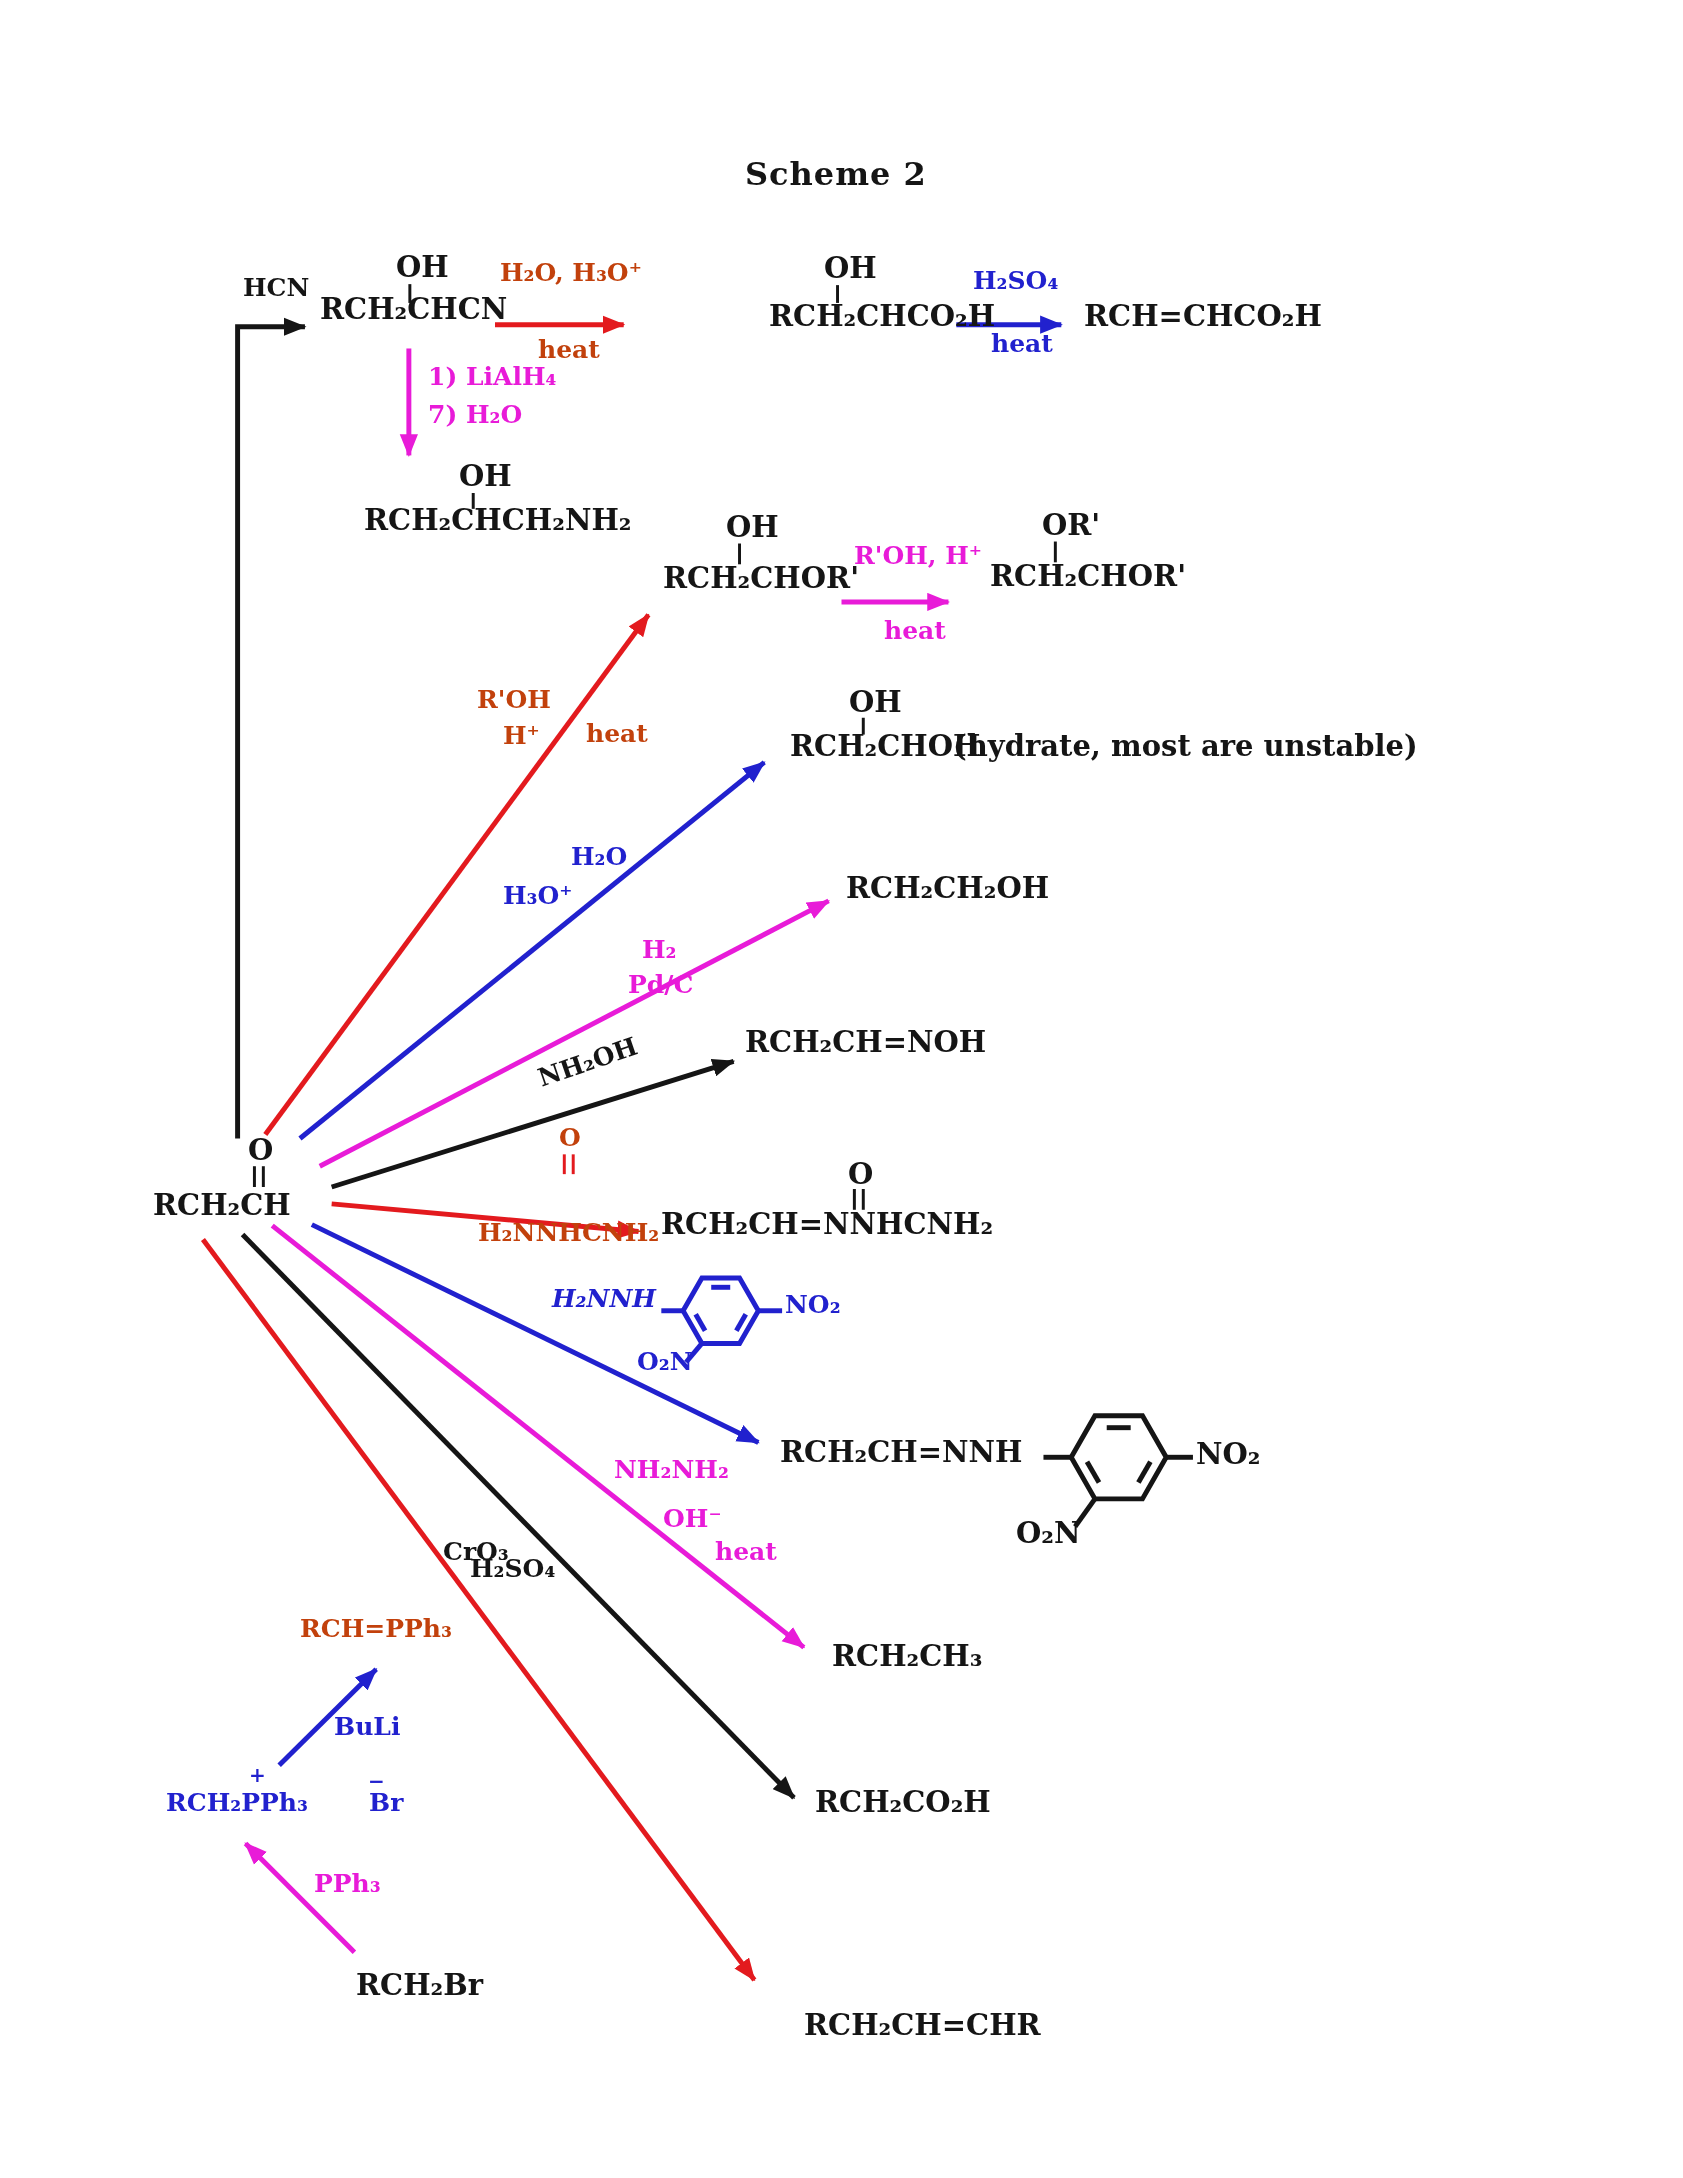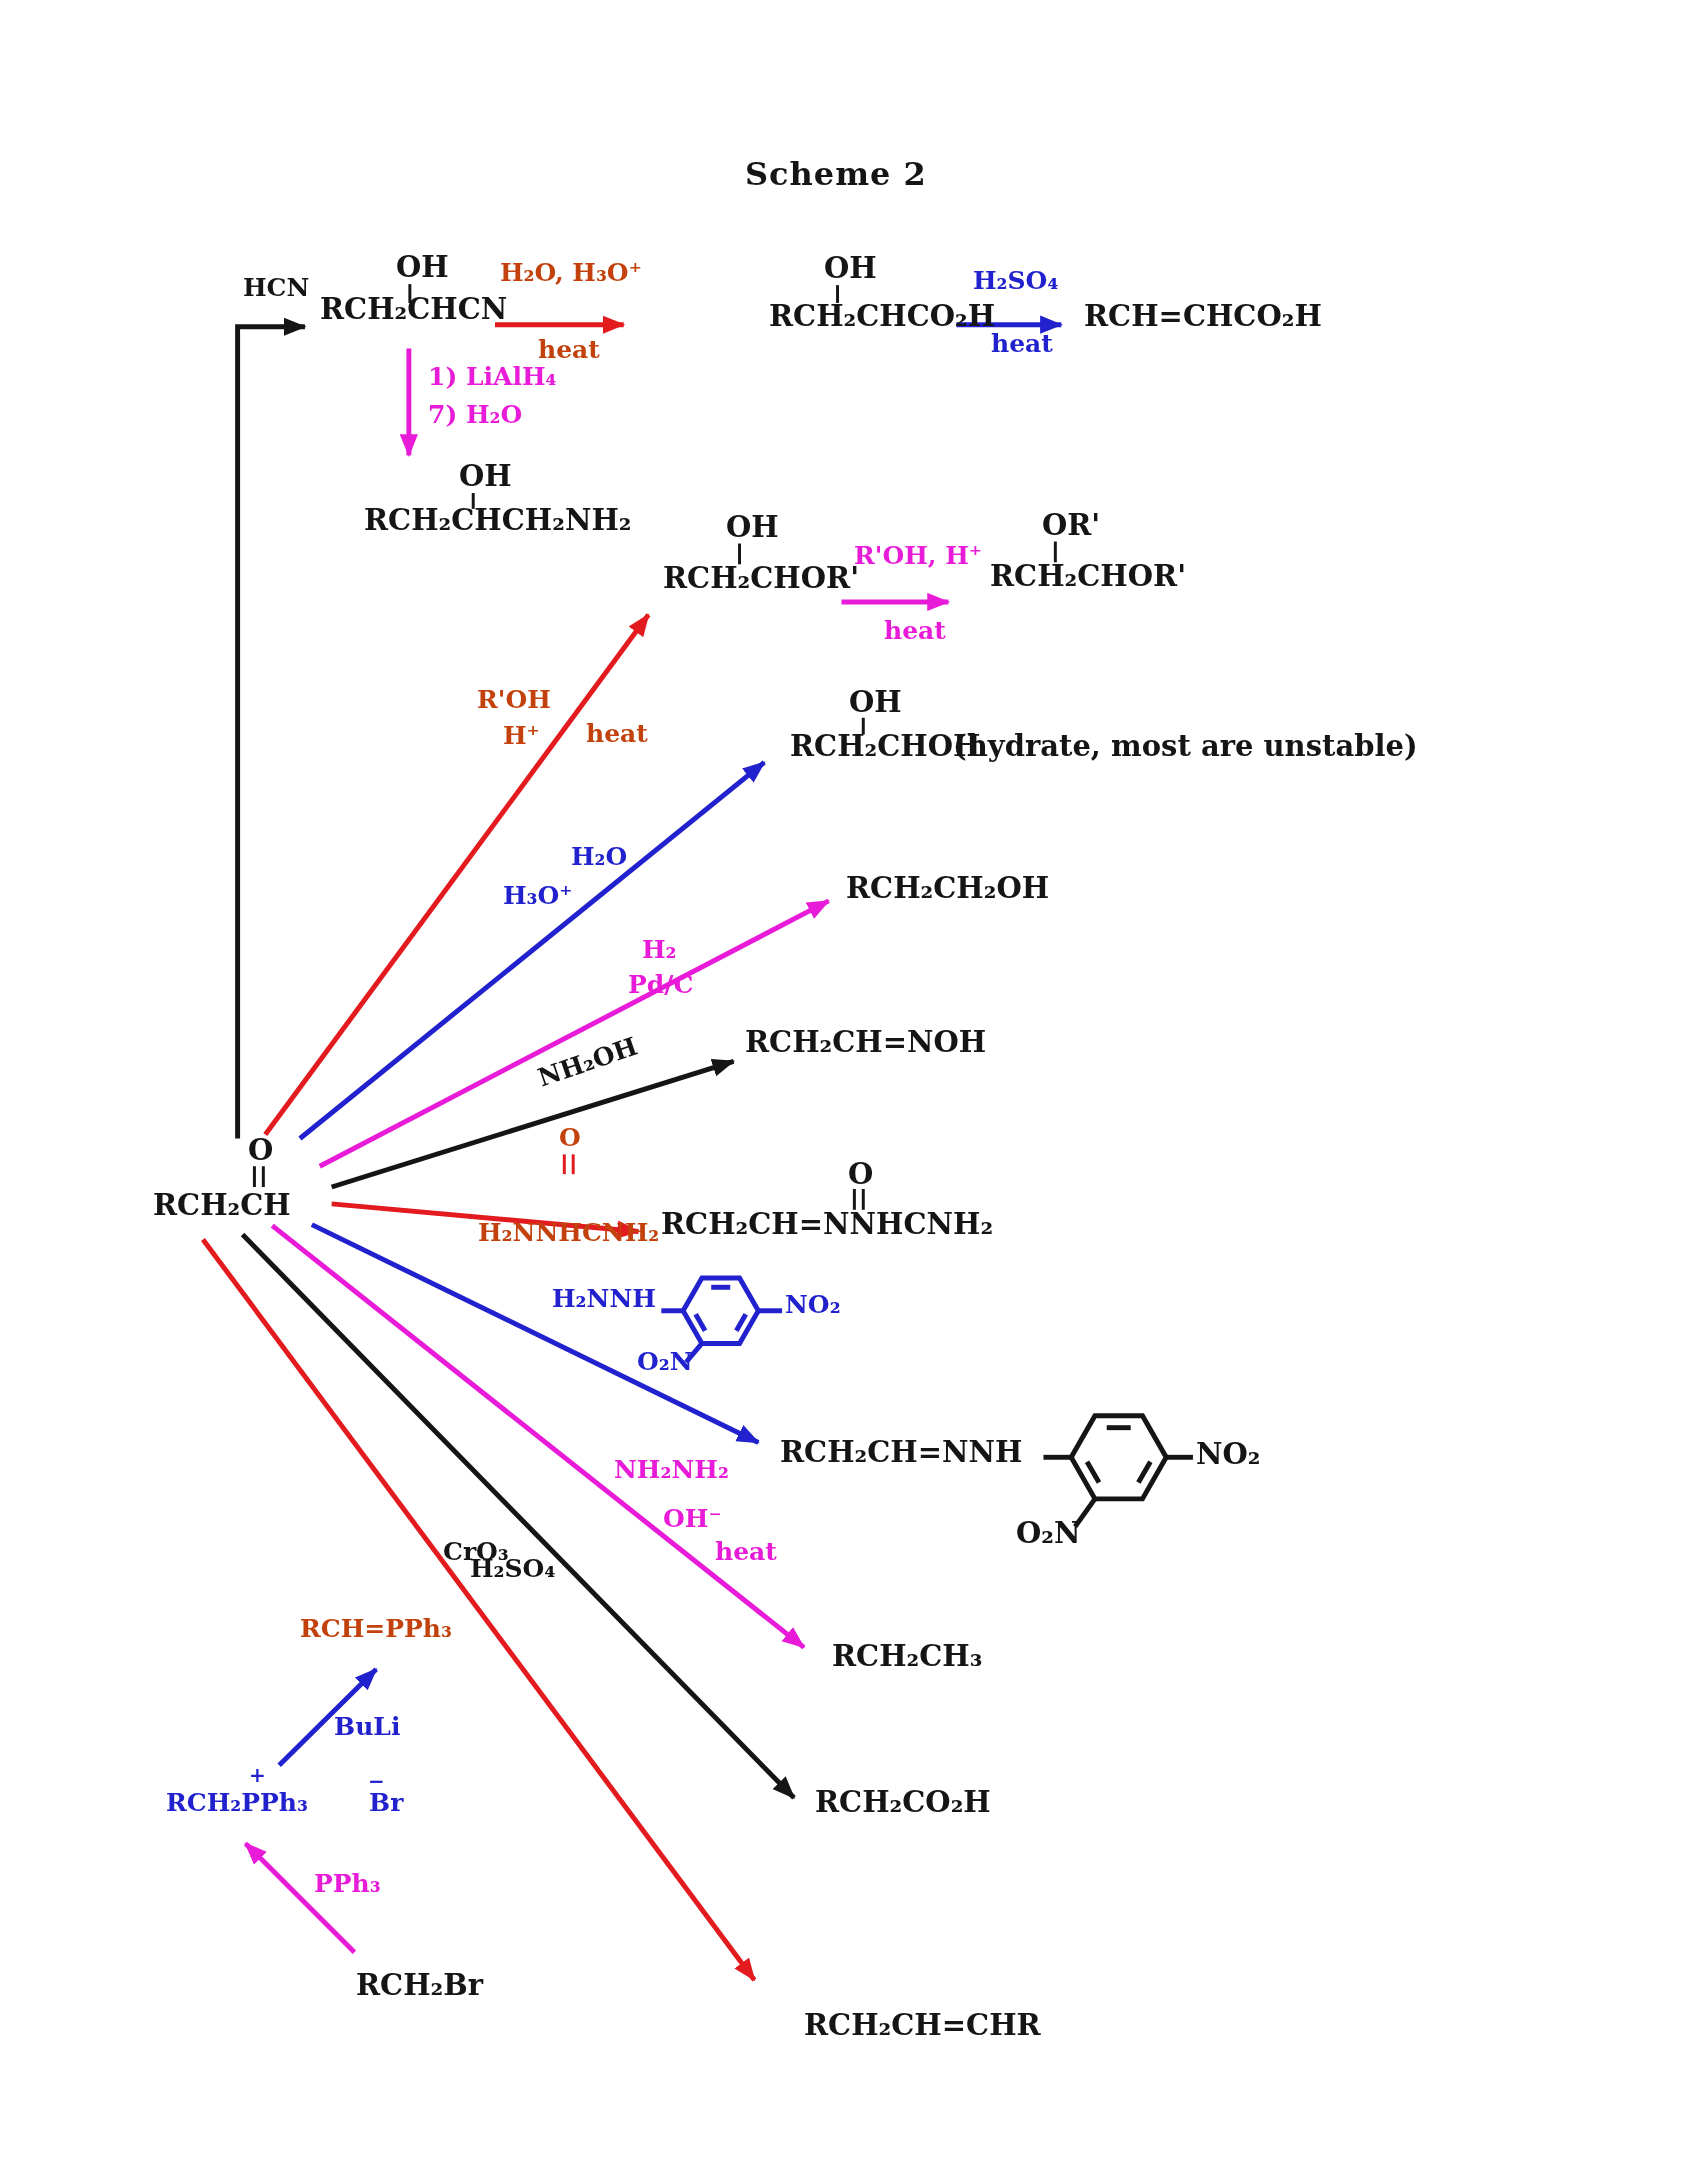--- a/index.html
+++ b/index.html
@@ -142,21 +142,21 @@
   <div class="t f c-black" style="left:745px;top:1027px;">RCH₂CH=NOH</div>
 
   <div class="t lab c-red" style="left:559px;top:1125px;">O</div>
   <div class="t lab c-red" style="left:478px;top:1176px;margin-top:44px;">H₂NNHCNH₂</div>
   <div class="t f c-black" style="left:848px;top:1159px;">O</div>
   <div class="t f c-black" style="left:661px;top:1209px;">RCH₂CH=NNHCNH₂</div>
 
   <div class="t f c-black" style="left:248px;top:1135px;">O</div>
   <div class="t f c-black" style="left:153px;top:1190px;">RCH₂CH</div>
 
-  <div class="t lab c-blue" style="left:552px;top:1286px;">H₂NNH</div>
+  <div class="t lab c-blue" style="left:552px;top:1286px;font-style:italic;">H₂NNH</div>
   <div class="t lab c-blue" style="left:785px;top:1292px;">NO₂</div>
   <div class="t lab c-blue" style="left:637px;top:1349px;">O₂N</div>
 
   <div class="t f c-black" style="left:780px;top:1437px;">RCH₂CH=NNH</div>
   <div class="t f c-black" style="left:1196px;top:1439px;">NO₂</div>
   <div class="t f c-black" style="left:1016px;top:1518px;">O₂N</div>
 
   <div class="t lab c-mag" style="left:614px;top:1457px;">NH₂NH₂</div>
   <div class="t lab c-mag" style="left:663px;top:1506px;">OH⁻</div>
   <div class="t lab c-mag" style="left:715px;top:1539px;">heat</div>

